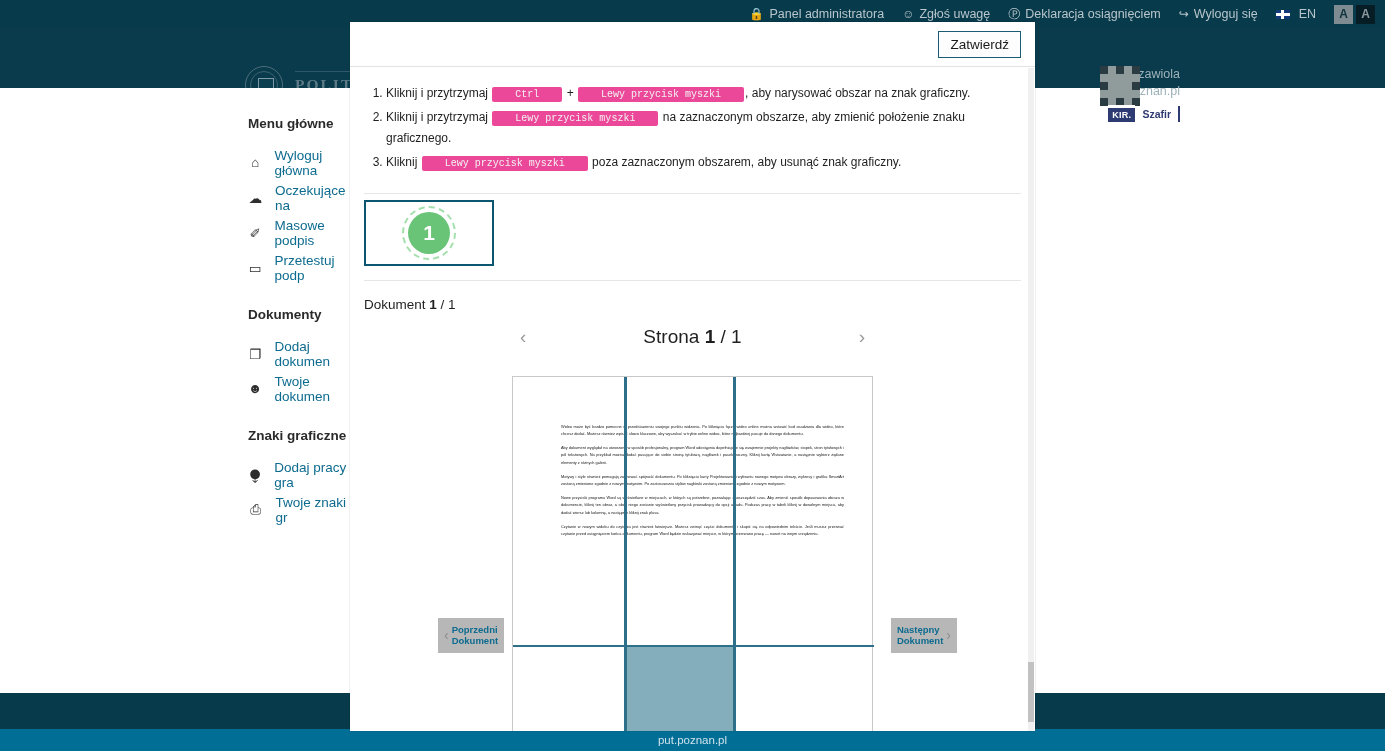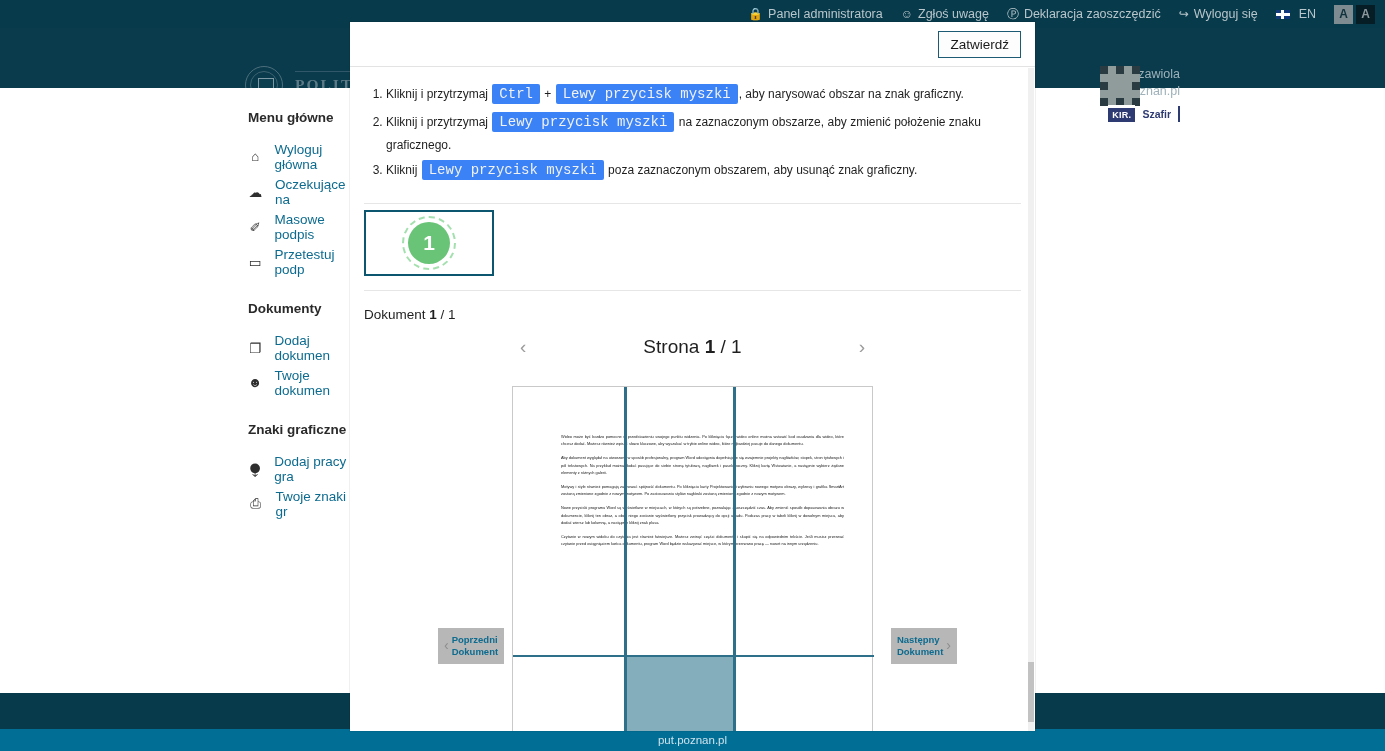--- a/index.html
+++ b/index.html
@@ -91,21 +91,21 @@
   .kir-txt { color:#2e3a72; font-size:10.5px; font-weight:bold; }
   .kir-bar { width:2px; height:16px; background:#2e3a72; }
 
   .sidebar {
     position:absolute; left:0; top:88px; width:350px; height:605px;
     background:#ffffff; padding:20px 0 0 248px;
   }
   .side-group-title {
     font-size:13.5px; font-weight:bold; color:#2a2a2a; margin:22px 0 14px;
   }
-  .side-group-title:first-child { margin-top:2px; }
+  .side-group-title:first-child { margin-top:8px; }
   .side-item {
     display:flex; align-items:center; gap:12px; height:35px;
     color:#0d6b8f; font-size:13.5px;
   }
   .side-item .sic { width:18px; display:flex; justify-content:center; color:#2e2e2e; }
 
   .footer-dark {
     position:absolute; left:0; top:693px; width:1385px; height:36px; background:#073a4a;
   }
   .footer-blue {
@@ -128,22 +128,22 @@
     border:1px solid #1d5a73; background:#fdfdfd; color:#1b1b1b;
     font-size:13.5px; padding:5px 11px; cursor:pointer;
     font-family:"Liberation Sans", sans-serif;
   }
   .instr {
     padding:12px 14px 10px 22px; font-size:12px; color:#1f1f1f;
   }
   .instr ol { list-style:decimal; margin-left:14px; }
   .instr li { margin:4px 0; line-height:1.7; }
   .kbd {
-    font-family:"Liberation Mono", monospace; font-size:14px;
-    background:#3b82f6; color:#f2f2f2; padding:2px 7px; border-radius:2px;
+    font-family:"Liberation Mono", monospace; font-size:10px;
+    background:#ec4899; color:#f2f2f2; padding:2px 23px; border-radius:2px;
     margin:0 1px; white-space:nowrap;
   }
   .hr { height:1px; background:#e6e6e6; margin:6px 14px; }
 
   .sign-label { padding:4px 14px 6px; font-size:12.5px; color:#1f1f1f; }
   .sign-label .opt { font-size:10.5px; color:#555; }
   .sign-box {
     margin:0 14px; width:130px; height:66px; border:2px solid #0d5670;
     background:#fff; display:flex; align-items:center; justify-content:center;
     cursor:pointer;
@@ -224,21 +224,21 @@
     <a class="topbar-link">
       <span class="ic">🔒</span>
       <span>Panel administratora</span>
     </a>
     <a class="topbar-link">
       <span class="ic">☺</span>
       <span>Zgłoś uwagę</span>
     </a>
     <a class="topbar-link">
       <span class="ic">Ⓟ</span>
-      <span>Deklaracja zaoszczędzić</span>
+      <span>Deklaracja osiągnięciem</span>
     </a>
     <a class="topbar-link">
       <span class="ic">↪</span>
       <span>Wyloguj się</span>
     </a>
     <a class="topbar-link">
       <span class="flag"></span>
       <span>EN</span>
     </a>
     <div class="a-btns">

